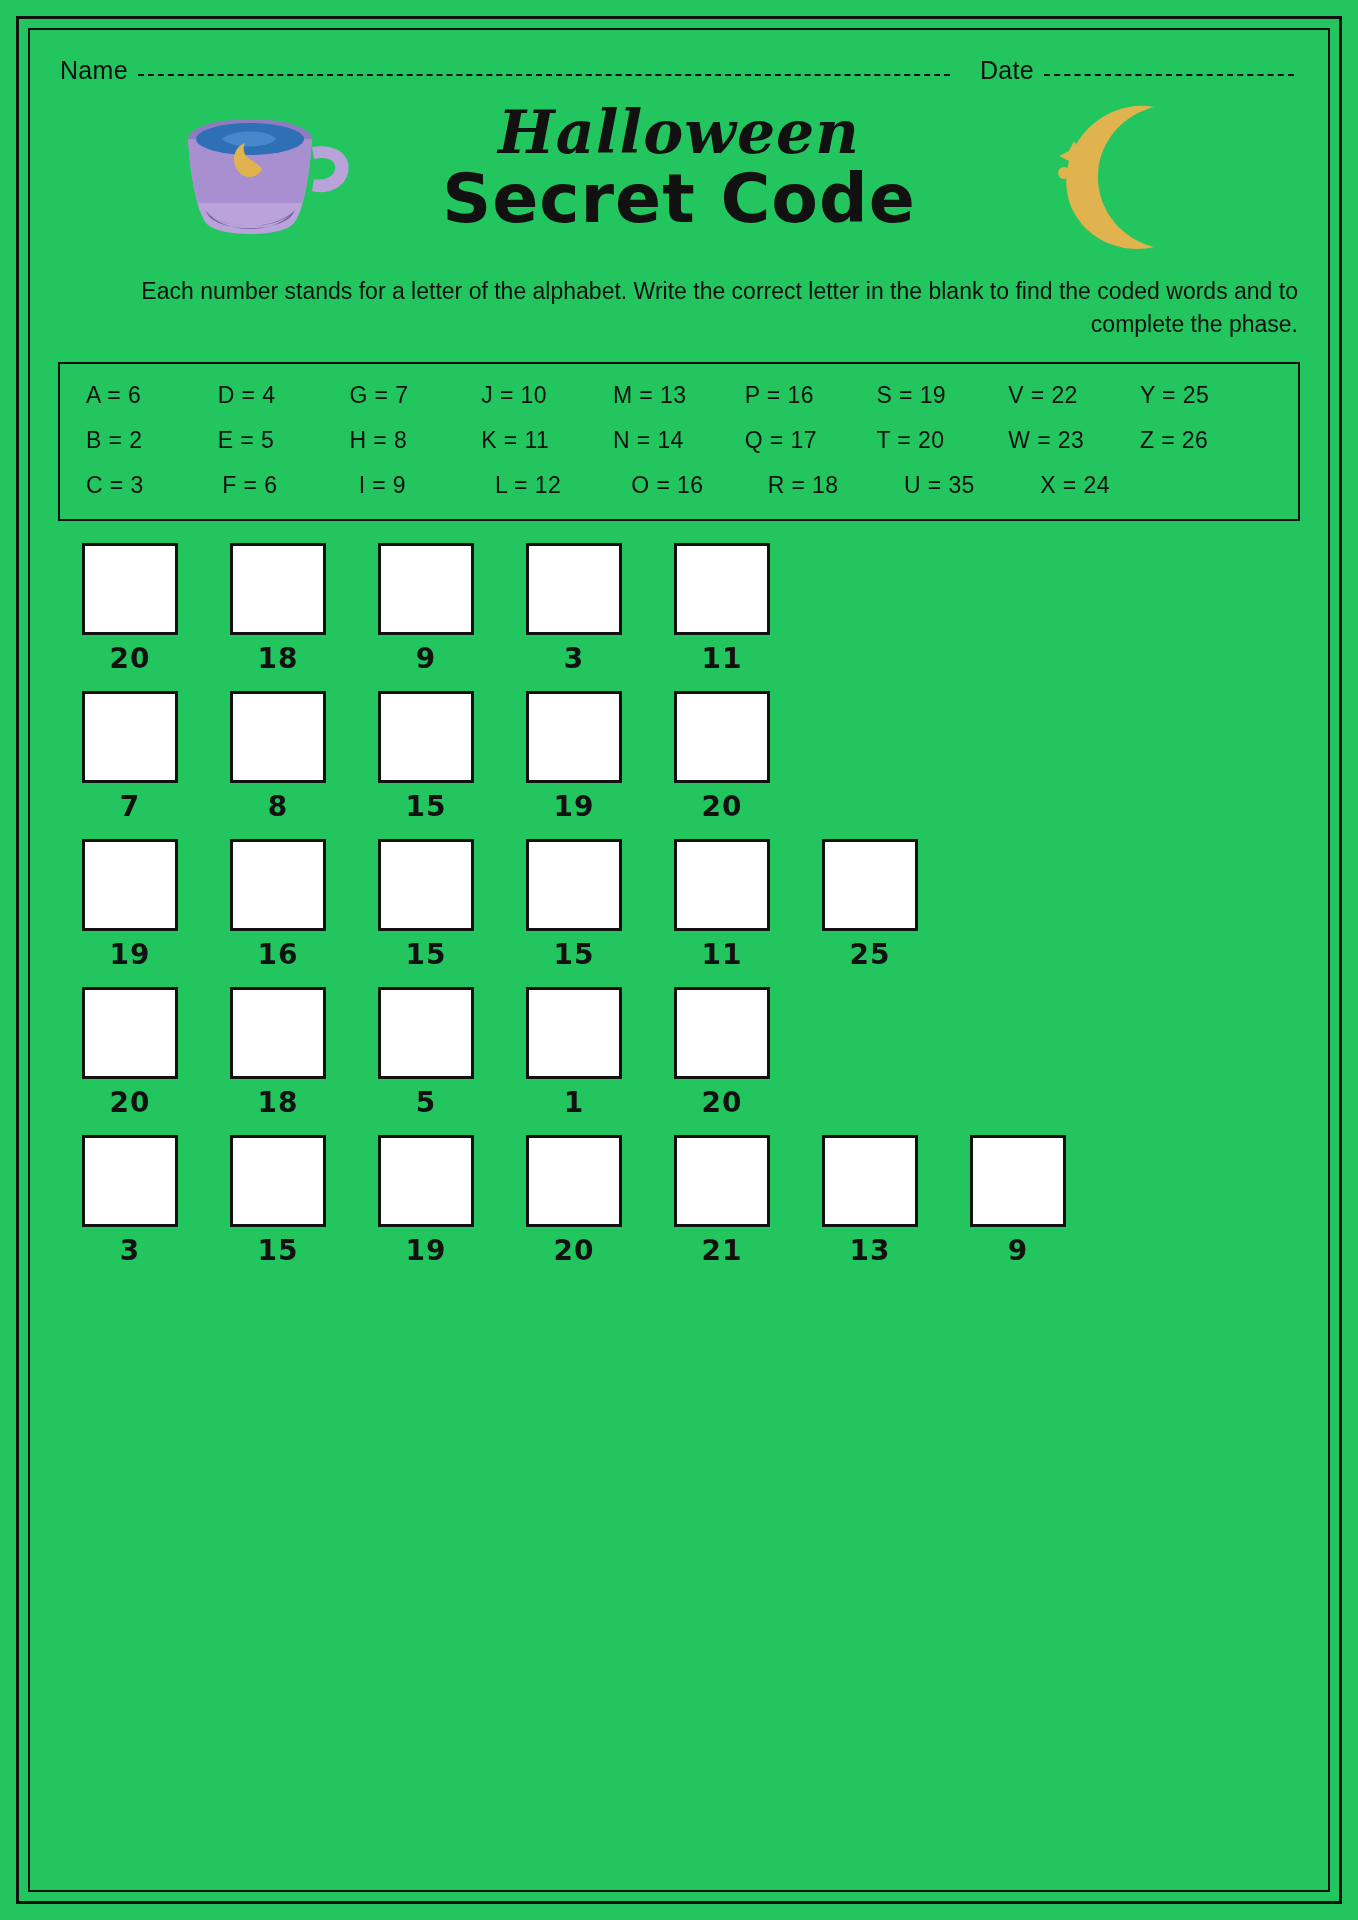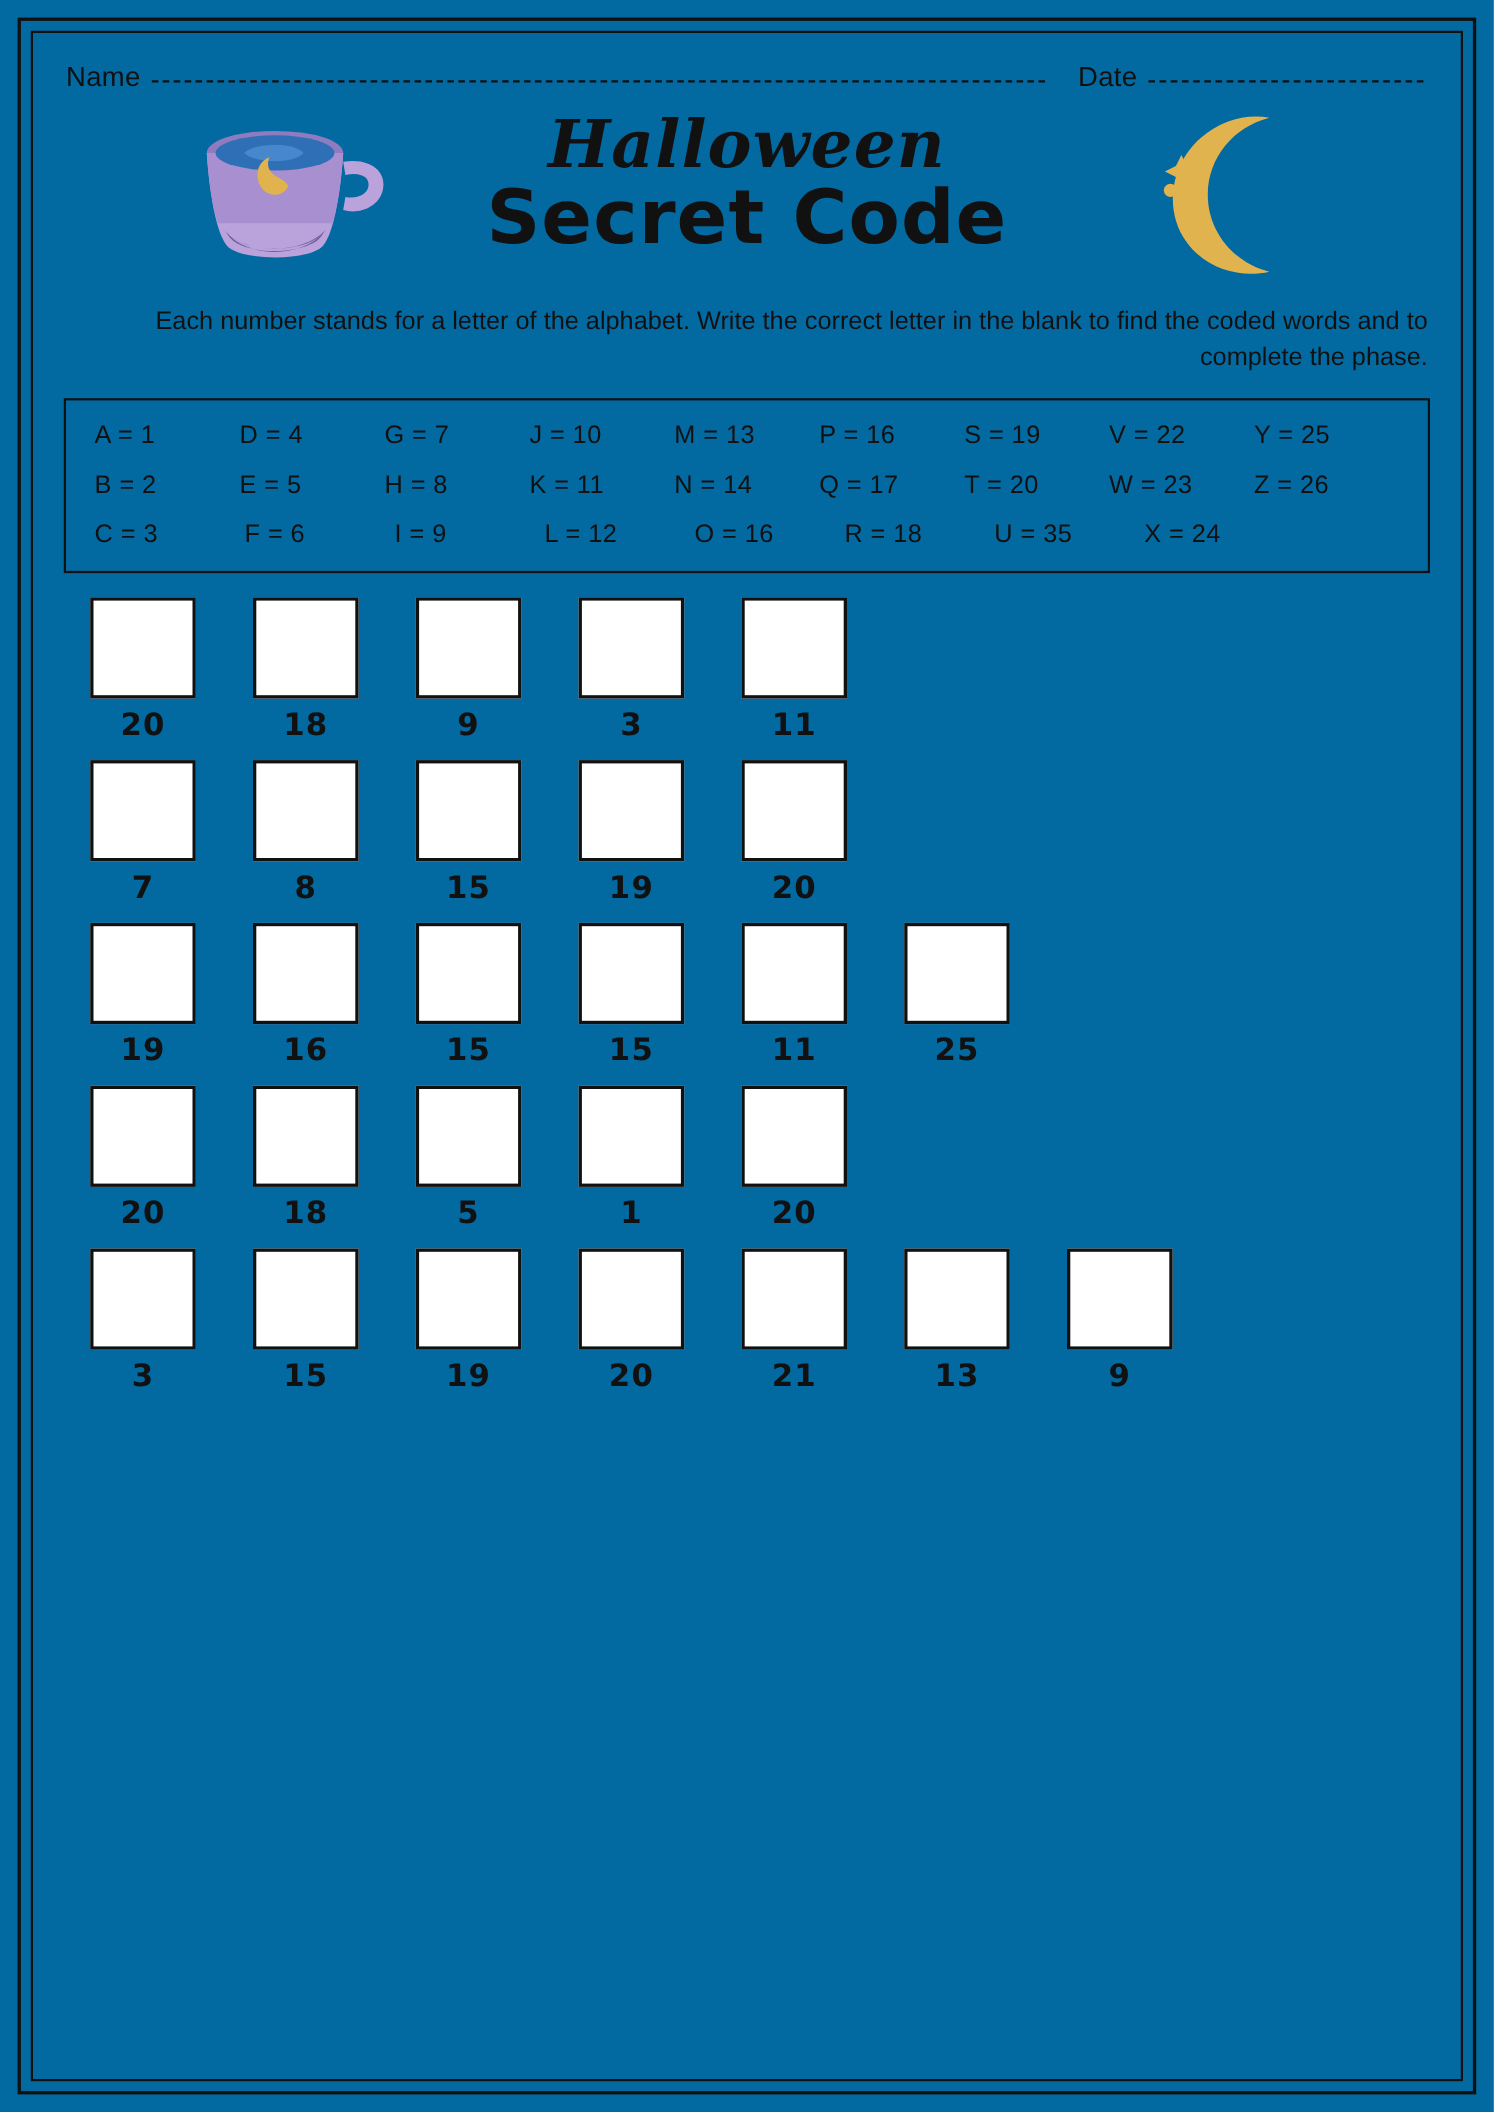--- a/index.html
+++ b/index.html
@@ -14,21 +14,21 @@
     color: #111111;
     overflow: hidden;
   }
 
   .page {
     position: relative;
     width: 1358px;
     height: 1920px;
     box-sizing: border-box;
     padding: 16px;
-    background: #0369a1;
+    background: #22c55e;
   }
 
   .outer-border {
     position: absolute;
     left: 16px;
     top: 16px;
     right: 16px;
     bottom: 16px;
     border: 3px solid #111111;
     box-sizing: border-box;
@@ -215,21 +215,21 @@
         <path d="M124 10 C92 18 68 46 68 80 C68 114 92 142 124 150 C98 156 66 148 48 122 C28 94 34 52 62 28 C80 12 104 6 124 10 Z" fill="#e0b34e"></path>
         <path d="M44 44 l5 10 l10 5 l-10 5 l-5 10 l-5 -10 l-10 -5 l10 -5 Z" fill="#e0b34e"></path>
         <circle cx="34" cy="76" r="6" fill="#e0b34e"></circle>
       </svg>
     </div>
 
     <div class="instructions">Each number stands for a letter of the alphabet. Write the correct letter in the blank to find the coded words and to complete the phase.</div>
 
     <div class="keybox">
       <div class="keyrow">
-        <span class="keycell">A = 1</span>
+        <span class="keycell">A = 6</span>
         <span class="keycell">D = 4</span>
         <span class="keycell">G = 7</span>
         <span class="keycell">J = 10</span>
         <span class="keycell">M = 13</span>
         <span class="keycell">P = 16</span>
         <span class="keycell">S = 19</span>
         <span class="keycell">V = 22</span>
         <span class="keycell">Y = 25</span>
       </div>
       <div class="keyrow">

